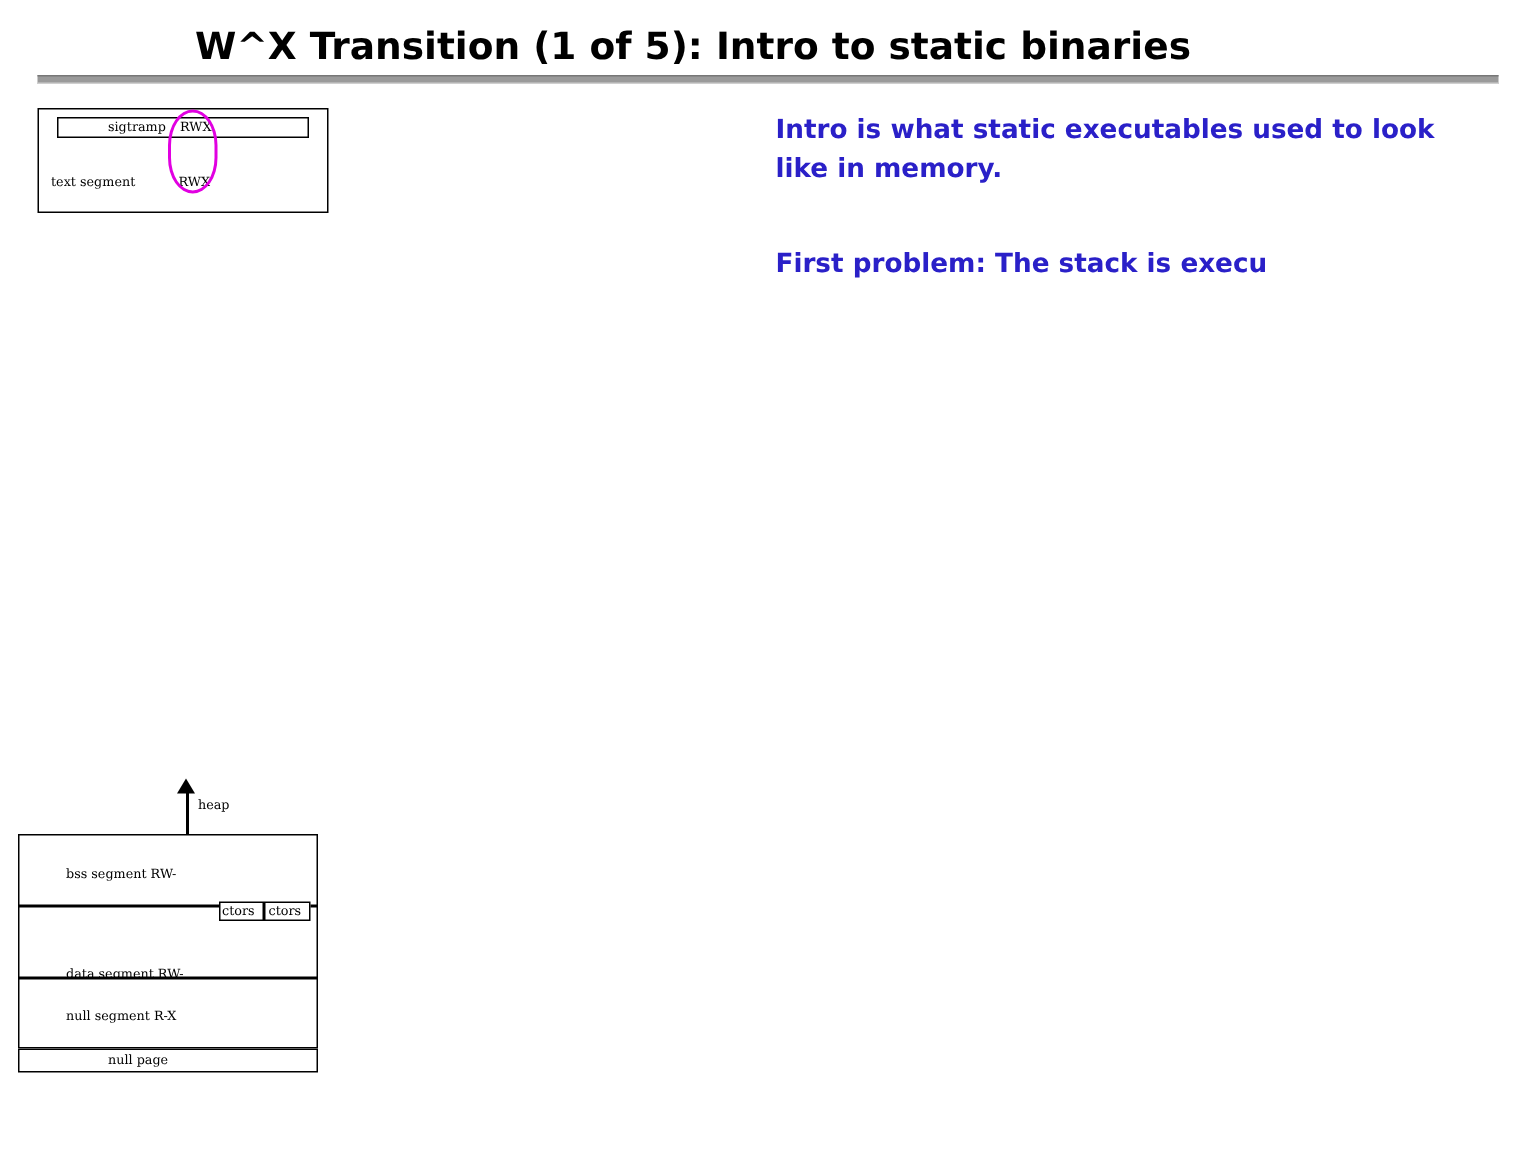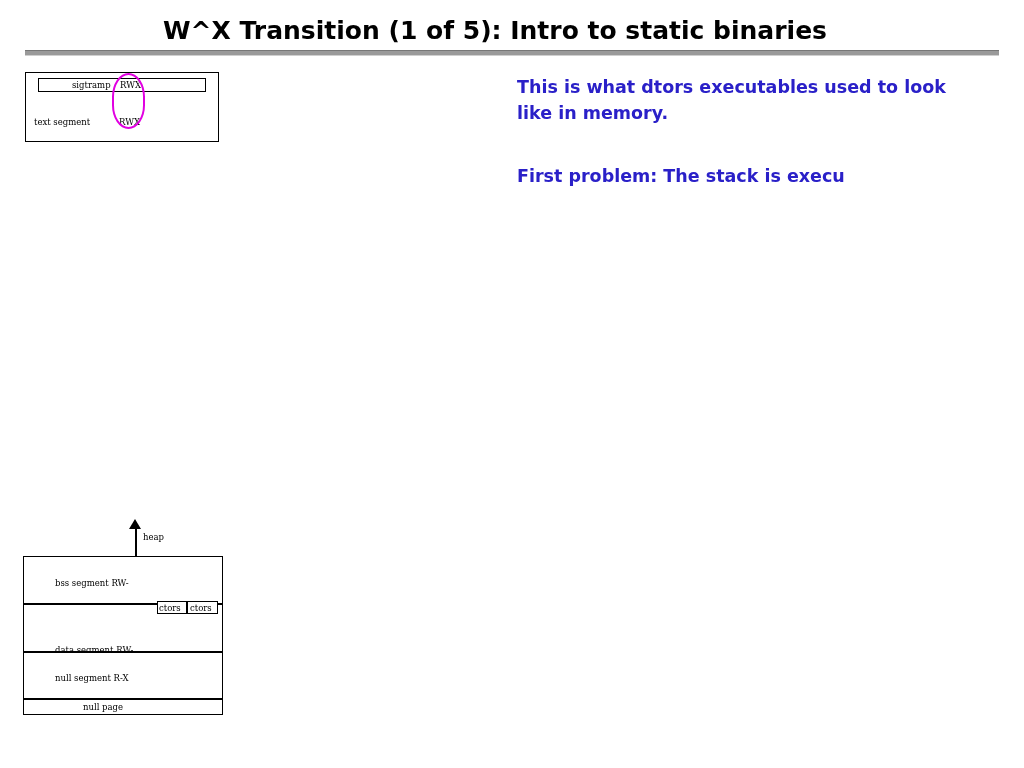--- a/index.html
+++ b/index.html
@@ -21,21 +21,20 @@
     top: 16px;
     left: 0;
     width: 924px;
     text-align: center;
     font-family: "DejaVu Sans", sans-serif;
     font-weight: bold;
     font-size: 25px;
     color: #000000;
     letter-spacing: 0px;
     white-space: nowrap;
-    padding-left: 33px;
   }
   #title-rule {
     position: absolute;
     top: 50px;
     left: 25px;
     width: 974px;
     height: 4px;
     background: #9a9a9a;
     border-top: 1px solid #777777;
     border-bottom: 1px solid #cfcfcf;
@@ -127,21 +126,21 @@
     font-weight: bold;
     font-size: 17.5px;
     line-height: 26px;
     color: #2a20c8;
   }
   #annotation .para + .para { margin-top: 37px; }
 
   
   #memory-diagram {
     position: absolute;
-    left: 23px;
+    left: 12px;
     top: 525px;
     width: 200px;
     height: 200px;
   }
   #heap-arrow-line {
     position: absolute;
     left: 112px;
     top: 0px;
     width: 1.5px;
     height: 39px;
@@ -255,21 +254,21 @@
   <div id="sigtramp-label" class="seg-label">sigtramp</div>
   <div id="sigtramp-rwx" class="seg-label">RWX</div>
 
   <div id="stack-seg-label" class="seg-label">text segment</div>
   <div id="stack-rwx" class="seg-label">RWX</div>
 
   <div id="magenta-circle"></div>
 </div>
 
 <div id="annotation">
-  <div class="para">This is what dtors executables used to look like in memory.</div>
+  <div class="para">Intro is what static executables used to look like in memory.</div>
   <div class="para">First problem: The stack is execu</div>
 </div>
 
 <div id="memory-diagram">
   <div id="heap-arrow-head"></div>
   <div id="heap-arrow-line"></div>
   <div id="heap-label" class="seg-label">heap</div>
 
   <div id="bss-box" class="seg-box"></div>
   <div id="bss-label" class="seg-label">bss segment RW-</div>

